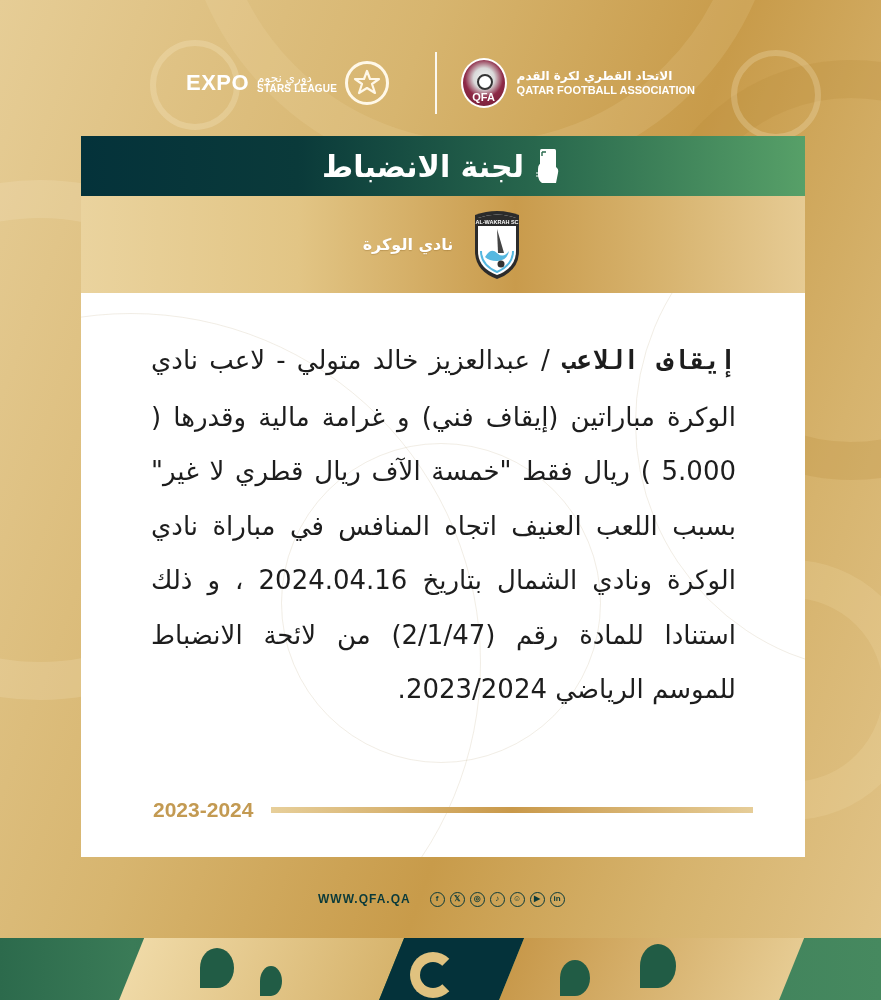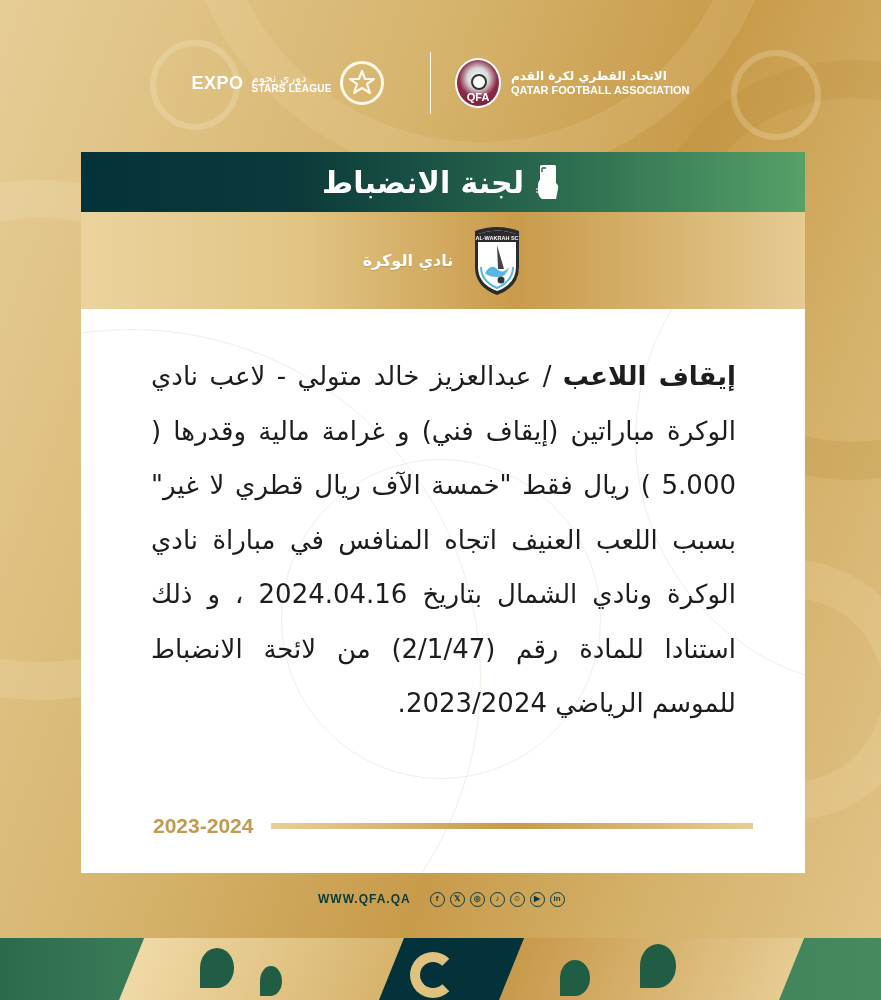--- a/index.html
+++ b/index.html
@@ -25,21 +25,21 @@
   }
   .bg-deco .f1 { left: 150px; top: 40px; }
   .bg-deco .f2 { right: 60px; top: 50px; }
 
   
   .logos {
     position: absolute; top: 50px; left: 0; width: 881px; height: 66px;
     display: flex; align-items: center; justify-content: center; gap: 0;
   }
   .logo-expo { display: flex; align-items: center; gap: 8px; margin-right: 22px; }
-  .expo-word { color: #fff; font-family: "Liberation Sans", sans-serif; font-weight: 700; font-size: 18px; letter-spacing: 0.5px; }
+  .expo-word { color: #fff; font-family: "Liberation Sans", sans-serif; font-weight: 700; font-size: 22px; letter-spacing: 0.5px; }
   .expo-sub { display: flex; flex-direction: column; line-height: 1; color: #fff; }
   .expo-sub .ar { font-size: 12px; direction: rtl; text-align: left; }
   .expo-sub .en { font-family: "Liberation Sans", sans-serif; font-size: 10px; font-weight: 700; letter-spacing: 0.2px; }
   .stars-emblem {
     width: 44px; height: 44px; border-radius: 50%;
     border: 3px solid #fff8e8; position: relative; display: flex; align-items: center; justify-content: center;
   }
   .stars-emblem svg { width: 28px; height: 28px; }
   .logo-divider { width: 1.5px; height: 62px; background: #fff; opacity: 0.9; margin: 0 24px; }
   .logo-qfa { display: flex; align-items: center; gap: 10px; }
@@ -49,21 +49,21 @@
     border: 2px solid #fff; position: relative; overflow: hidden;
     display: flex; align-items: flex-end; justify-content: center;
   }
   .qfa-badge .ball { position: absolute; top: 14px; left: 14px; width: 16px; height: 16px; border-radius: 50%; background: #fff; border: 2px solid #333; }
   .qfa-badge .qfa-txt { color: #fff; font-family: "Liberation Sans", sans-serif; font-weight: 700; font-size: 11px; margin-bottom: 3px; position: relative; z-index: 1; }
   .qfa-text { display: flex; flex-direction: column; color: #fff; line-height: 1.25; }
   .qfa-text .ar { font-size: 12px; direction: rtl; text-align: left; font-weight: 700; }
   .qfa-text .en { font-family: "Liberation Sans", sans-serif; font-size: 11px; font-weight: 700; letter-spacing: 0; }
 
   
-  .card { position: absolute; left: 81px; top: 152px; width: 724px; }
+  .card { position: absolute; left: 81px; top: 136px; width: 724px; }
   .banner-green {
     height: 60px;
     background: linear-gradient(90deg, #04323a 0%, #0a3a3a 30%, #2a6a4e 65%, #57a068 100%);
     display: flex; align-items: center; justify-content: center; gap: 10px;
     direction: rtl;
   }
   .banner-green .title { color: #fff; font-weight: 700; font-size: 30px; }
   .card-icon svg { width: 30px; height: 38px; display: block; }
   .banner-gold {
     height: 97px;
@@ -82,21 +82,21 @@
   }
   .body-panel .w1 { width: 700px; height: 700px; left: -300px; top: 20px; }
   .body-panel .w2 { width: 500px; height: 500px; right: -330px; top: -120px; }
   .body-panel .w3 { width: 320px; height: 320px; left: 200px; top: 150px; }
 
   .statement {
     position: absolute; top: 40px; left: 70px; width: 585px;
     direction: rtl; text-align: justify; text-align-last: right;
     color: #1d1d1d; font-size: 26px; line-height: 54.5px; font-weight: 400;
   }
-  .statement .lead { font-weight: 700; }
+  .statement .lead { font-weight: 700; font-family: Liberation Mono, monospace; }
 
   .season-row {
     position: absolute; left: 72px; top: 505px; width: 600px;
     display: flex; align-items: center; gap: 18px;
   }
   .season-label { color: #c39a52; font-family: "Liberation Sans", sans-serif; font-weight: 700; font-size: 21px; }
   .season-line { flex: 1; height: 6px; background: linear-gradient(90deg, #e7cf9a 0%, #c9994a 50%, #e6cd98 100%); }
 
   
   .footer-links {

